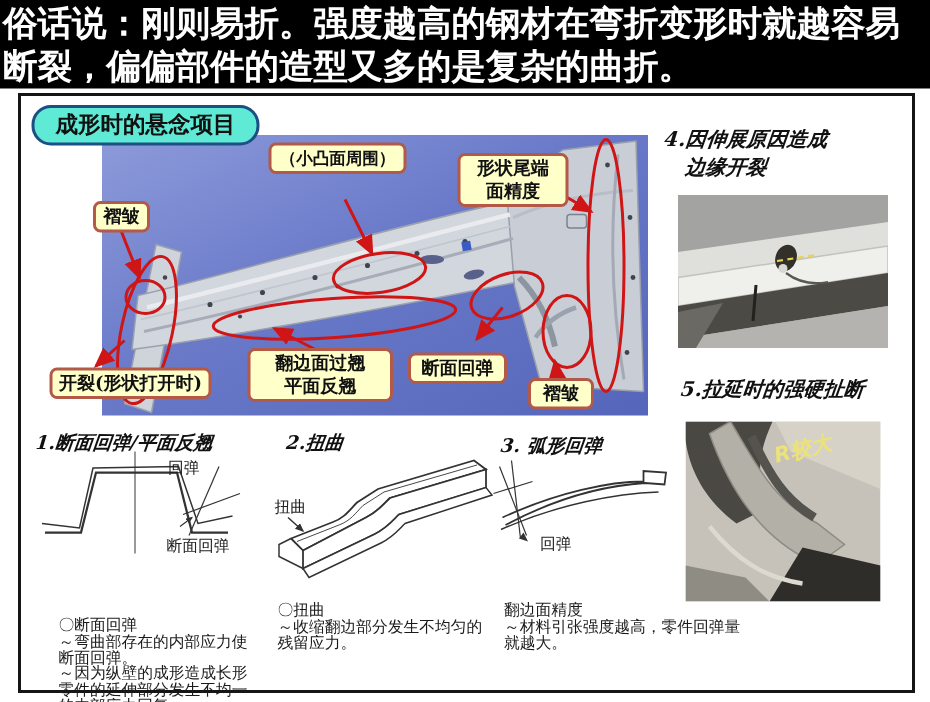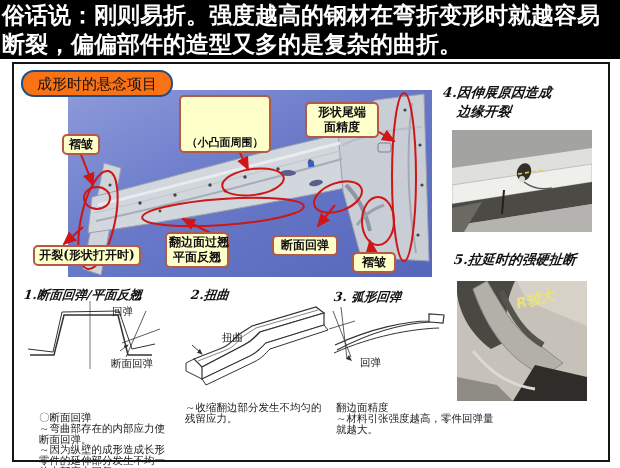--- a/index.html
+++ b/index.html
@@ -6,28 +6,28 @@
   .page{position:relative;width:620px;height:468px;background:#fff;overflow:hidden;
         font-family:"Liberation Sans","DejaVu Sans",sans-serif;}
   
   .banner{position:absolute;left:0;top:0;width:620px;height:59px;background:#000;
           color:#fff;font-weight:bold;font-size:23px;line-height:29px;padding:1px 2px 0 2px;
           box-sizing:border-box;letter-spacing:0;}
   
   .frame{position:absolute;left:12px;top:62px;width:594px;height:396px;border:2px solid #151515;background:#fff;}
   
   .bubble{position:absolute;left:21px;top:70px;width:148px;height:23px;border:2px solid #1d4f85;
-          border-radius:13px;background:#f97316;color:#111;font-weight:normal;font-size:15px;
+          border-radius:13px;background:#5eead4;color:#111;font-weight:bold;font-size:15px;
           line-height:23px;text-align:center;z-index:5;}
   
   .lbl{position:absolute;background:#ffffc9;border:2px solid #b35948;border-radius:5px;
        color:#111;font-weight:bold;font-size:12px;line-height:15px;text-align:center;
        padding:1px 2px;box-sizing:border-box;z-index:6;white-space:nowrap;
        font-family:"DejaVu Serif","Liberation Serif",serif;}
-  .lbl .l2{font-size:11px;margin-top:37px;}
+  .lbl .l2{font-size:11px;}
   .main-svg{position:absolute;left:20px;top:85px;z-index:2;}
   .ph-svg{position:absolute;z-index:2;}
   
   .sec-title{position:absolute;color:#111;font-weight:bold;font-style:italic;
              font-family:"DejaVu Serif","Liberation Serif",serif;
              transform:skewX(-6deg);transform-origin:left bottom;z-index:4;white-space:nowrap;}
   .t-main{font-size:12.5px;}
   .t-right{font-size:13.5px;}
   
   .bodytext{position:absolute;font-family:"DejaVu Serif","Liberation Serif",serif;
@@ -129,21 +129,21 @@
   <div class="lbl" style="left:179px;top:95px;width:92px;">
     <div class="l2">（小凸面周围）</div>
   </div>
   <div class="lbl" style="left:305px;top:102px;width:74px;">
     <div>形状尾端</div>
     <div>面精度</div>
   </div>
   <div class="lbl" style="left:33px;top:245px;width:108px;">
     <span>开裂(形状打开时)</span>
   </div>
-  <div class="lbl" style="left:165px;top:232px;width:64px;">
+  <div class="lbl" style="left:165px;top:232px;width:97px;">
     <div>翻边面过翘</div>
     <div>平面反翘</div>
   </div>
   <div class="lbl" style="left:272px;top:235px;width:66px;">
     <span>断面回弹</span>
   </div>
   <div class="lbl" style="left:352px;top:252px;width:44px;">
     <span>褶皱</span>
   </div>
 
@@ -197,22 +197,23 @@
 
   <div class="sec-title t-main" style="left:190px;top:287px;">2.扭曲</div>
   <svg class="ph-svg" style="left:182px;top:297px;" width="155" height="100" viewBox="0 0 155 100">
     <path d="M12,62 L40,51 C48,48 51,43 56,38 L70,29 L134,10 L142,16 L78,35 C73,40 70,44 62,48 L20,70 Z" fill="#fff" stroke="#333" stroke-width="1.2"></path>
     <path d="M20,70 L62,48 C70,44 73,40 78,35 L142,16 L142,28 L84,46 C79,51 76,55 68,59 L20,82 Z" fill="#fff" stroke="#333" stroke-width="1.2"></path>
     <path d="M20,82 L68,59 C76,55 79,51 84,46 L142,28 L146,33 L88,52 C83,57 80,61 72,65 L24,88 Z" fill="#fff" stroke="#333" stroke-width="1"></path>
     <path d="M12,62 L4,66 L4,74 L20,82" fill="none" stroke="#333" stroke-width="1"></path>
     <path d="M16,64 L44,53 C52,50 55,45 60,40 L74,31 L136,13" fill="none" stroke="#333" stroke-width="0.6"></path>
     <path d="M10,48 L20,57" stroke="#333" stroke-width="1" fill="none" marker-end="url(#ahb)"></path>
   </svg>
-  <div class="diag-lbl" style="left:183px;top:331px;margin-left:39px;">扭曲</div>
+  <div class="diag-lbl" style="left:183px;top:331px;">扭曲</div>
   <div class="bodytext" style="left:185px;top:402px;width:140px;">
+    <div>〇扭曲</div>
     <div>～收缩翻边部分发生不均匀的残留应力。</div>
   </div>
 
   <div class="sec-title t-main" style="left:333px;top:289px;">3. 弧形回弹</div>
   <svg class="ph-svg" style="left:327px;top:301px;" width="136" height="70" viewBox="0 0 136 70">
     <path d="M8,44 C45,27 80,20 102,20 L102,13 L117,14 L116,22 L103,21 C72,23 42,32 10,49" fill="none" stroke="#333" stroke-width="1.2"></path>
     <path d="M7,52 C45,35 84,28 112,27" fill="none" stroke="#333" stroke-width="1"></path>
     <path d="M6,10 L24,56" stroke="#333" stroke-width="0.8"></path>
     <path d="M14,6 L20,58" stroke="#333" stroke-width="0.8"></path>
     <path d="M2,28 L28,20" stroke="#333" stroke-width="0.8"></path>

